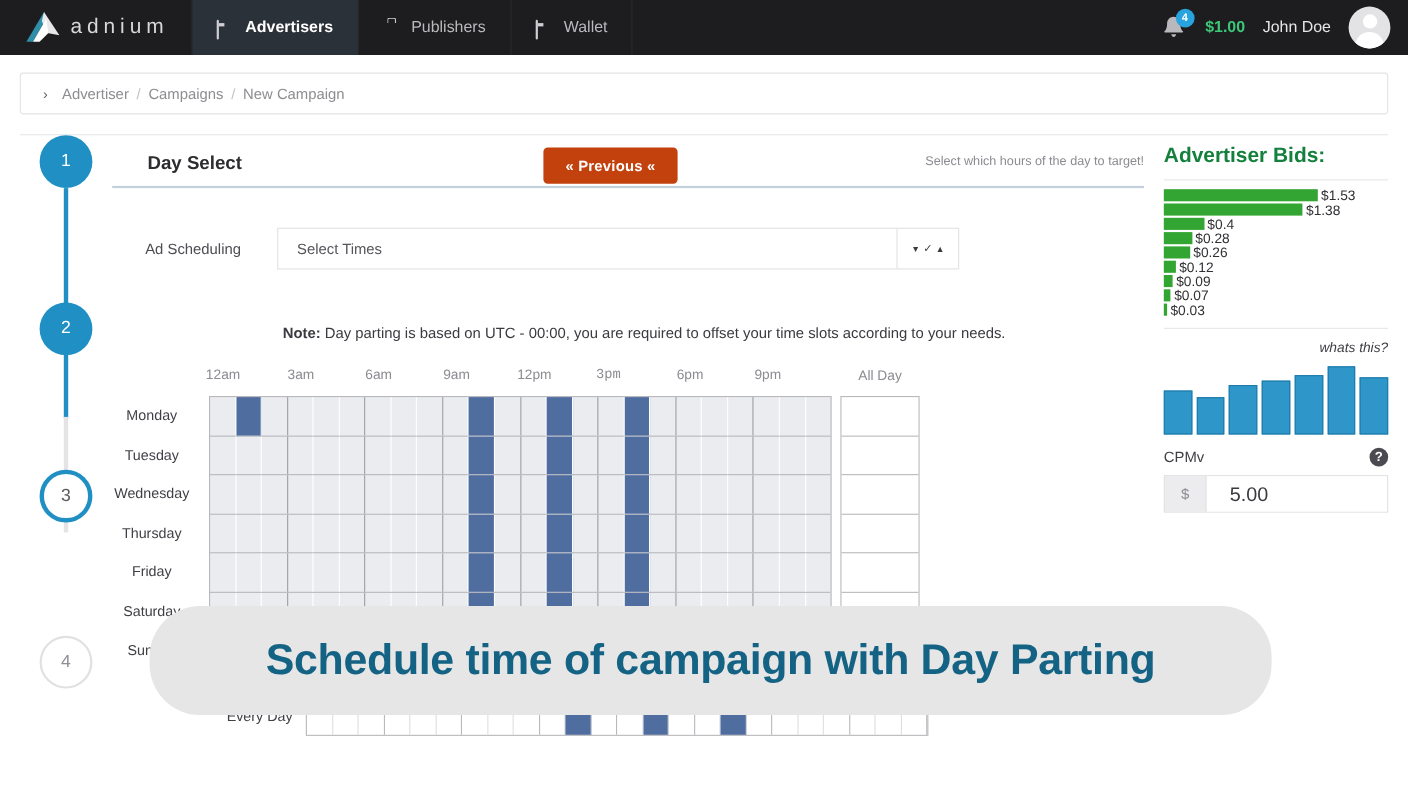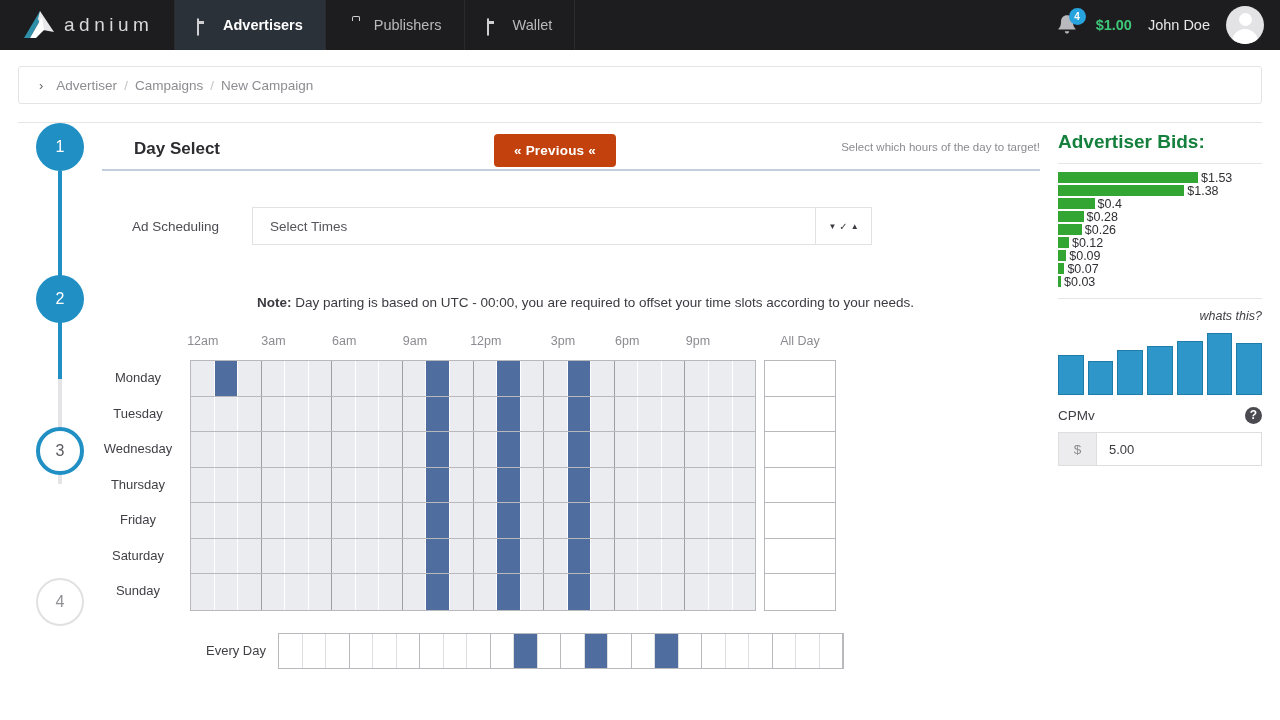--- a/index.html
+++ b/index.html
@@ -218,22 +218,22 @@
   }
   .cpm-input {
     display: flex; margin-top: 8px; border: 1px solid #dededf; height: 34px;
   }
   .cpm-addon {
     width: 38px; background: #ececee; border-right: 1px solid #dededf;
     display: flex; align-items: center; justify-content: center;
     font-size: 13.5px; color: #8b8b91;
   }
   .cpm-value {
-    flex: 1; display: flex; align-items: center; padding-left: 12px;
-    font-size: 13px; color: #3a3a40; background: #fff;
+    flex: 1; display: flex; align-items: center; padding-left: 21px;
+    font-size: 18px; color: #3a3a40; background: #fff;
   }
 
   
   .banner {
     position: absolute; left: 136px; top: 551px; width: 1020px; height: 99px;
     background: #e6e6e6; border-radius: 46px; display: flex; align-items: center;
     justify-content: center; z-index: 20;
   }
   .banner-text {
     font-size: 39px; font-weight: bold; color: #156384; letter-spacing: -0.3px;
@@ -342,21 +342,21 @@
       </div>
 
       <div class="dp">
         <div class="dp-head">
           <div class="dp-head-times" id="dp-ticks">
               <span class="dp-tick" style="left: 12.7917px;">12am</span>
               <span class="dp-tick" style="left: 83.5417px;">3am</span>
               <span class="dp-tick" style="left: 154.292px;">6am</span>
               <span class="dp-tick" style="left: 225.042px;">9am</span>
               <span class="dp-tick" style="left: 295.792px;">12pm</span>
-              <span class="dp-tick" style="left: 373px;">3pm</span>
+              <span class="dp-tick" style="left: 363px; font-family: Liberation Mono, monospace;">3pm</span>
               <span class="dp-tick" style="left: 437.292px;">6pm</span>
               <span class="dp-tick" style="left: 508.042px;">9pm</span>
             </div>
           <div class="dp-allday">All Day</div>
         </div>
         <div class="dp-body">
           <div class="dp-labels" id="dp-labels">
               <div class="dp-label">Monday</div>
               <div class="dp-label">Tuesday</div>
               <div class="dp-label">Wednesday</div>
@@ -650,14 +650,17 @@
         <span class="help-icon">?</span>
       </div>
       <div class="cpm-input">
         <span class="cpm-addon">$</span>
         <span class="cpm-value">5.00</span>
       </div>
     </div>
 
   </div>
 
+  <div class="banner">
+    <span class="banner-text">Schedule time of campaign with Day Parting</span>
+  </div>
 
 </div>
 
 </body></html>

